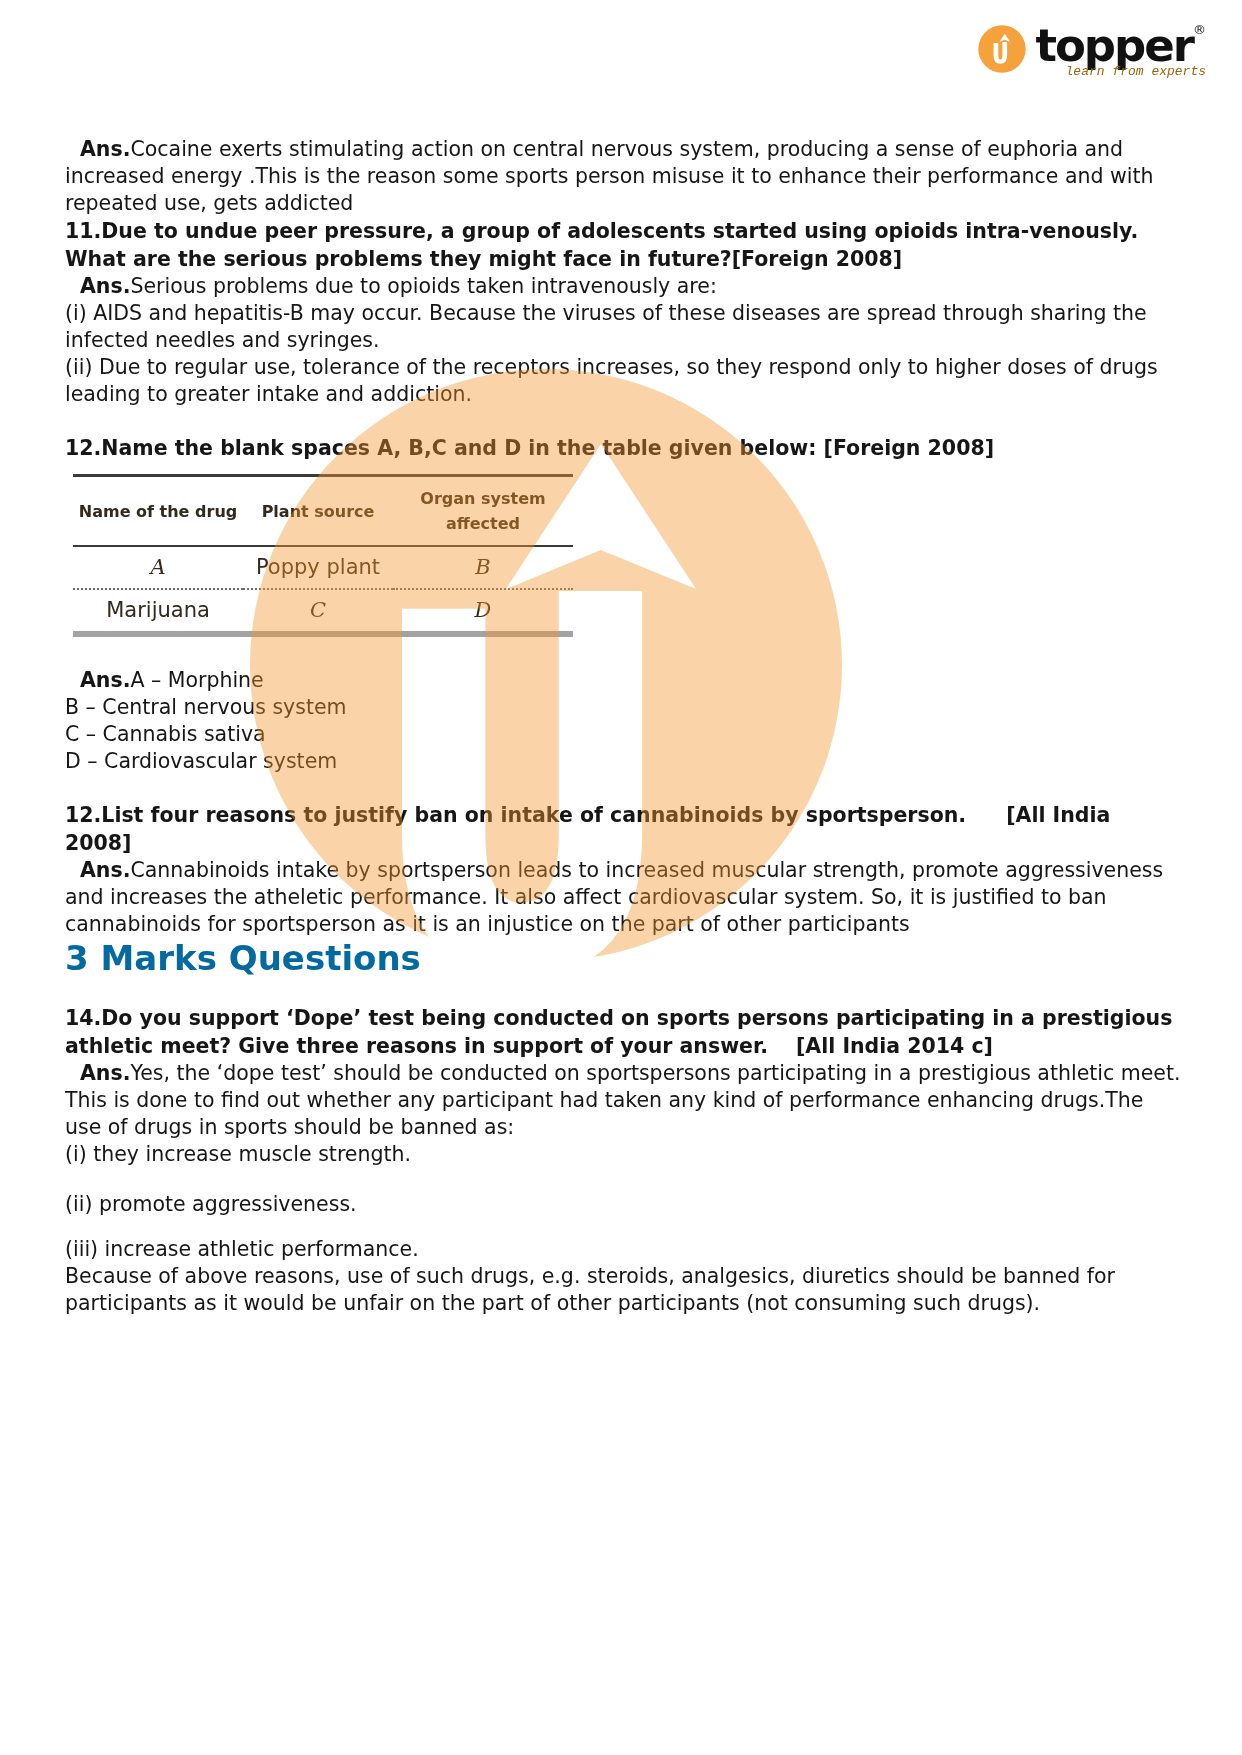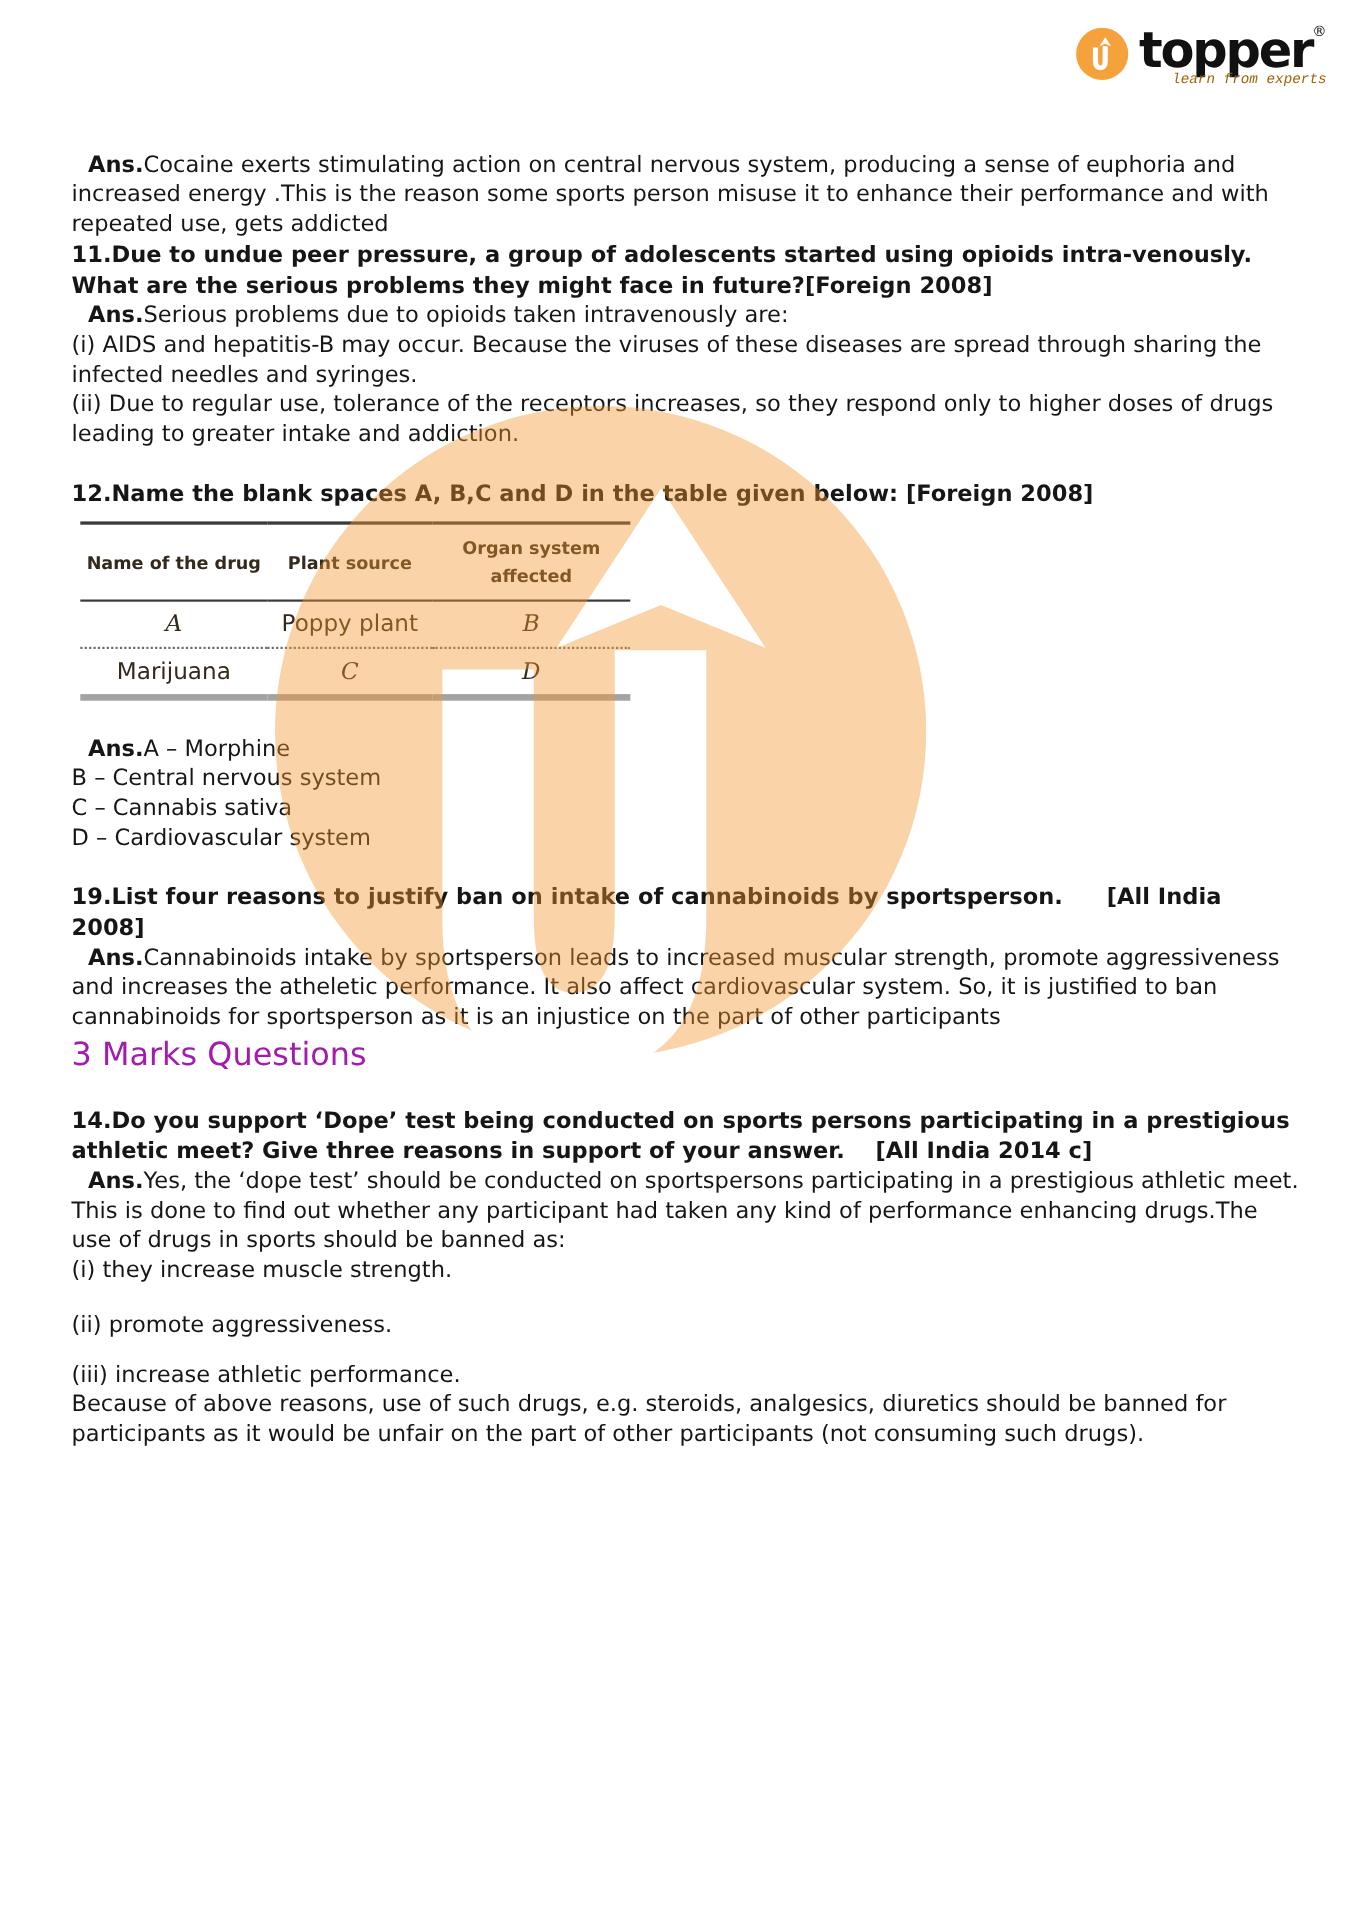--- a/index.html
+++ b/index.html
@@ -33,22 +33,22 @@
     position:absolute;left:65px;top:136px;width:1117px;
     font-size:20.5px;line-height:27px;
   }
   .content p{margin:0;}
   .blk{margin-bottom:26px;}
   .q{font-weight:bold;line-height:28px;}
   .src-gap{margin-left:40px;}
   .ans-prefix{font-weight:bold;margin-left:15px;}
   .tight p{margin:0;}
   .heading{
-    color:#a21caf;font-size:29px;line-height:32px;
-    font-weight:normal;margin:4px 0 30px 0;
+    color:#0369a1;font-size:34px;line-height:32px;
+    font-weight:bold;margin:4px 0 30px 0;
   }
   
   .qtable{
     width:500px;border-collapse:collapse;
     margin:12px 0 30px 8px;
     color:#33291c;
   }
   .qtable th{
     font-size:16px;line-height:25px;font-weight:bold;
     text-align:center;padding:9px 4px;
@@ -130,21 +130,21 @@
       </tbody>
     </table>
 
     <div class="tight blk">
       <p><span class="ans-prefix">Ans.</span><span>A – Morphine</span></p>
       <p>B – Central nervous system</p>
       <p>C – Cannabis sativa</p>
       <p>D – Cardiovascular system</p>
     </div>
 
-    <p class="q blk"><span>19.List four reasons to justify ban on intake of cannabinoids by sportsperson.</span><span class="src-gap">[All India 2008]</span></p>
+    <p class="q blk"><span>12.List four reasons to justify ban on intake of cannabinoids by sportsperson.</span><span class="src-gap">[All India 2008]</span></p>
 
     <p class="blk"><span class="ans-prefix">Ans.</span><span>Cannabinoids intake by sportsperson leads to increased muscular strength, promote aggressiveness and increases the atheletic performance. It also affect cardiovascular system. So, it is justified to ban cannabinoids for sportsperson as it is an injustice on the part of other participants</span></p>
 
     <h2 class="heading">3 Marks Questions</h2>
 
     <p class="q blk"><span>14.Do you support ‘Dope’ test being conducted on sports persons participating in a prestigious athletic meet? Give three reasons in support of your answer.</span><span class="src-gap" style="margin-left:28px">[All India 2014 c]</span></p>
 
     <p class="blk"><span class="ans-prefix">Ans.</span><span>Yes, the ‘dope test’ should be conducted on sportspersons participating in a prestigious athletic meet. This is done to find out whether any participant had taken any kind of performance enhancing drugs.The use of drugs in sports should be banned as:</span></p>
 
     <p style="margin-bottom:23px">(i) they increase muscle strength.</p>

